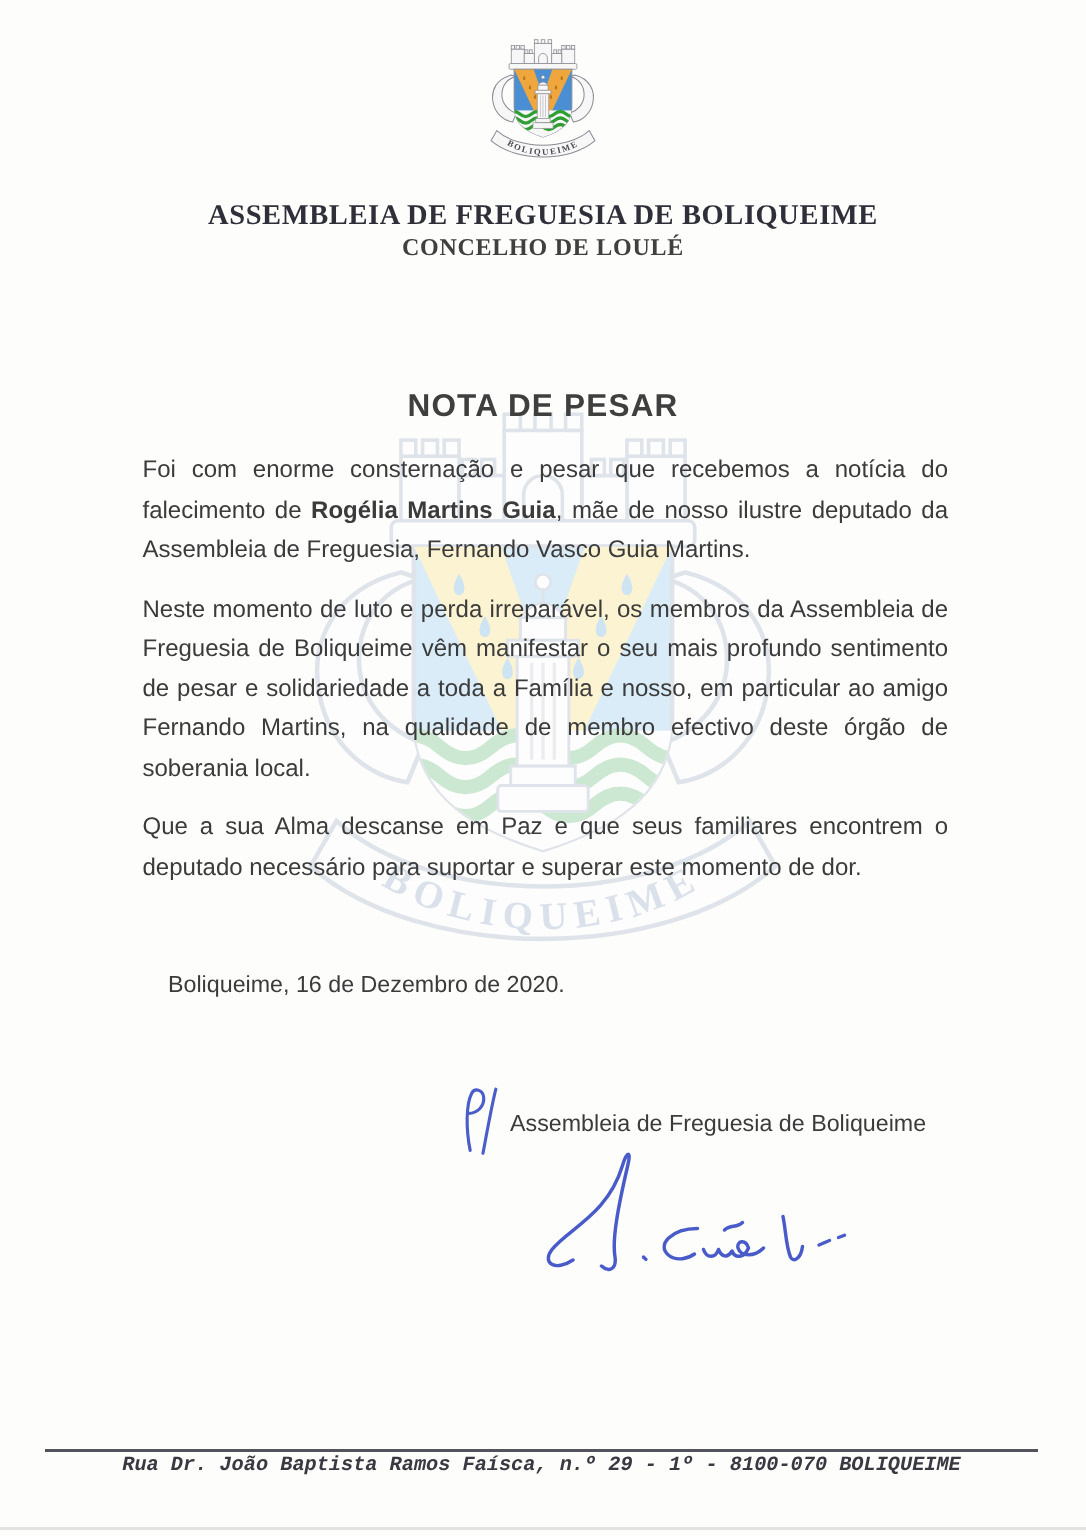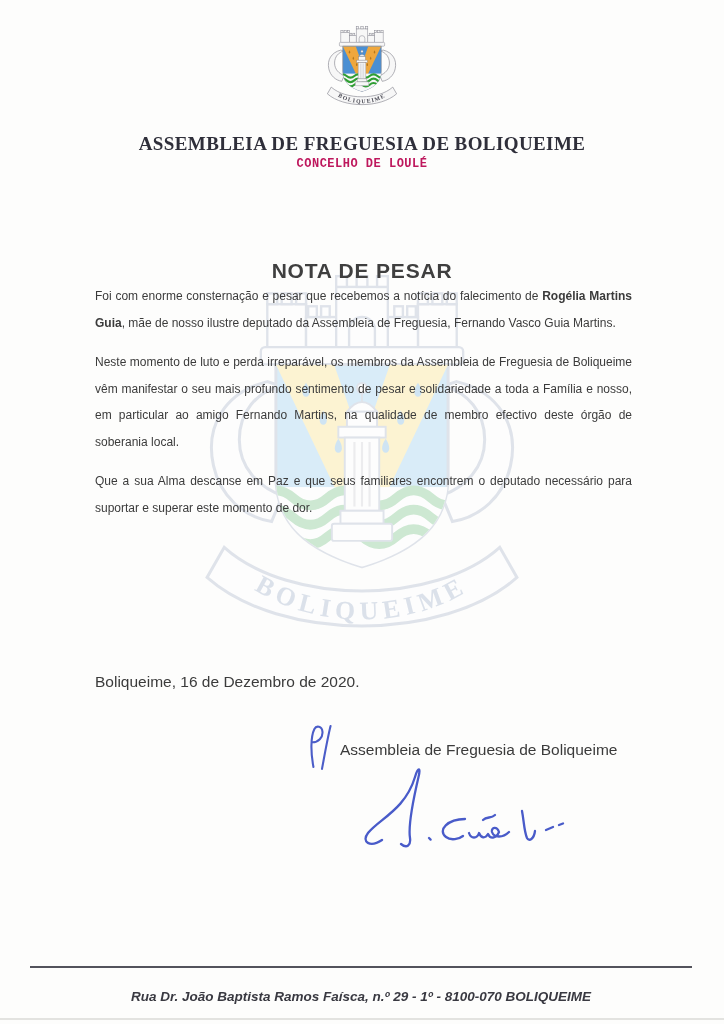--- a/index.html
+++ b/index.html
@@ -26,49 +26,49 @@
   }
 
   
   .header{position:absolute;top:0;left:0;right:0;text-align:center;}
   .crest{display:block;margin:26px auto 6px;width:106px;height:101px;}
   .org-name{
     font-family:"Liberation Serif", serif;font-weight:bold;
     font-size:19px;letter-spacing:.4px;color:#2f2f3a;margin:6px 0 2px;
   }
   .org-sub{
-    font-family:Liberation Mono, monospace;font-weight:bold;
-    font-size:12px;letter-spacing:.5px;color:#be185d;
+    font-family:Liberation Serif, serif;font-weight:bold;
+    font-size:16px;letter-spacing:.5px;color:#404040;
   }
 
   
   .doc-title{
     position:absolute;top:211px;left:0;right:0;text-align:center;
     font-weight:bold;font-size:21px;letter-spacing:.8px;color:#3f3f3f;margin-top:48px;
   }
 
   
   .body-text{
-    position:absolute;top:283px;left:95px;width:537px;
-    font-size:12px;line-height:26.5px;text-align:justify;
+    position:absolute;top:301px;left:95px;width:537px;
+    font-size:16px;line-height:26.5px;text-align:justify;
   }
   .body-text p{margin:0 0 13px 0;}
-  .dateline{position:absolute;top:648px;left:95px;font-size:15.5px;margin-top:25px;}
+  .dateline{position:absolute;top:648px;left:112px;font-size:15.5px;}
 
   
   .sig-line{position:absolute;top:724px;left:303px;width:340px;height:44px;}
   .p-mark{position:absolute;left:0;top:0;width:38px;height:46px;}
   .sig-text{position:absolute;left:37px;top:17px;font-size:15.5px;white-space:nowrap;}
   .signature{position:absolute;top:758px;left:352px;width:238px;height:106px;}
 
   
   .footer{
     position:absolute;top:966px;left:30px;width:662px;
-    border-top:2px solid #53535c;padding-top:20px;text-align:center;
-    font-family:Liberation Sans, sans-serif;font-style:italic;font-weight:bold;
+    border-top:2px solid #53535c;padding-top:1px;text-align:center;
+    font-family:Liberation Mono, monospace;font-style:italic;font-weight:bold;
     font-size:13.5px;line-height:17.5px;color:#393941;
   }
   .scan-edge{position:absolute;top:1018px;left:0;width:724px;height:2px;background:#e3e3e0;}
 </style>
 </head>
 <body>
 
 <svg width="0" height="0" style="position:absolute" aria-hidden="true">
   <defs>
     <path id="shieldP" d="M70,42 H150 V94 C150,116 136,128 110,136 C84,128 70,116 70,94 Z"></path>

